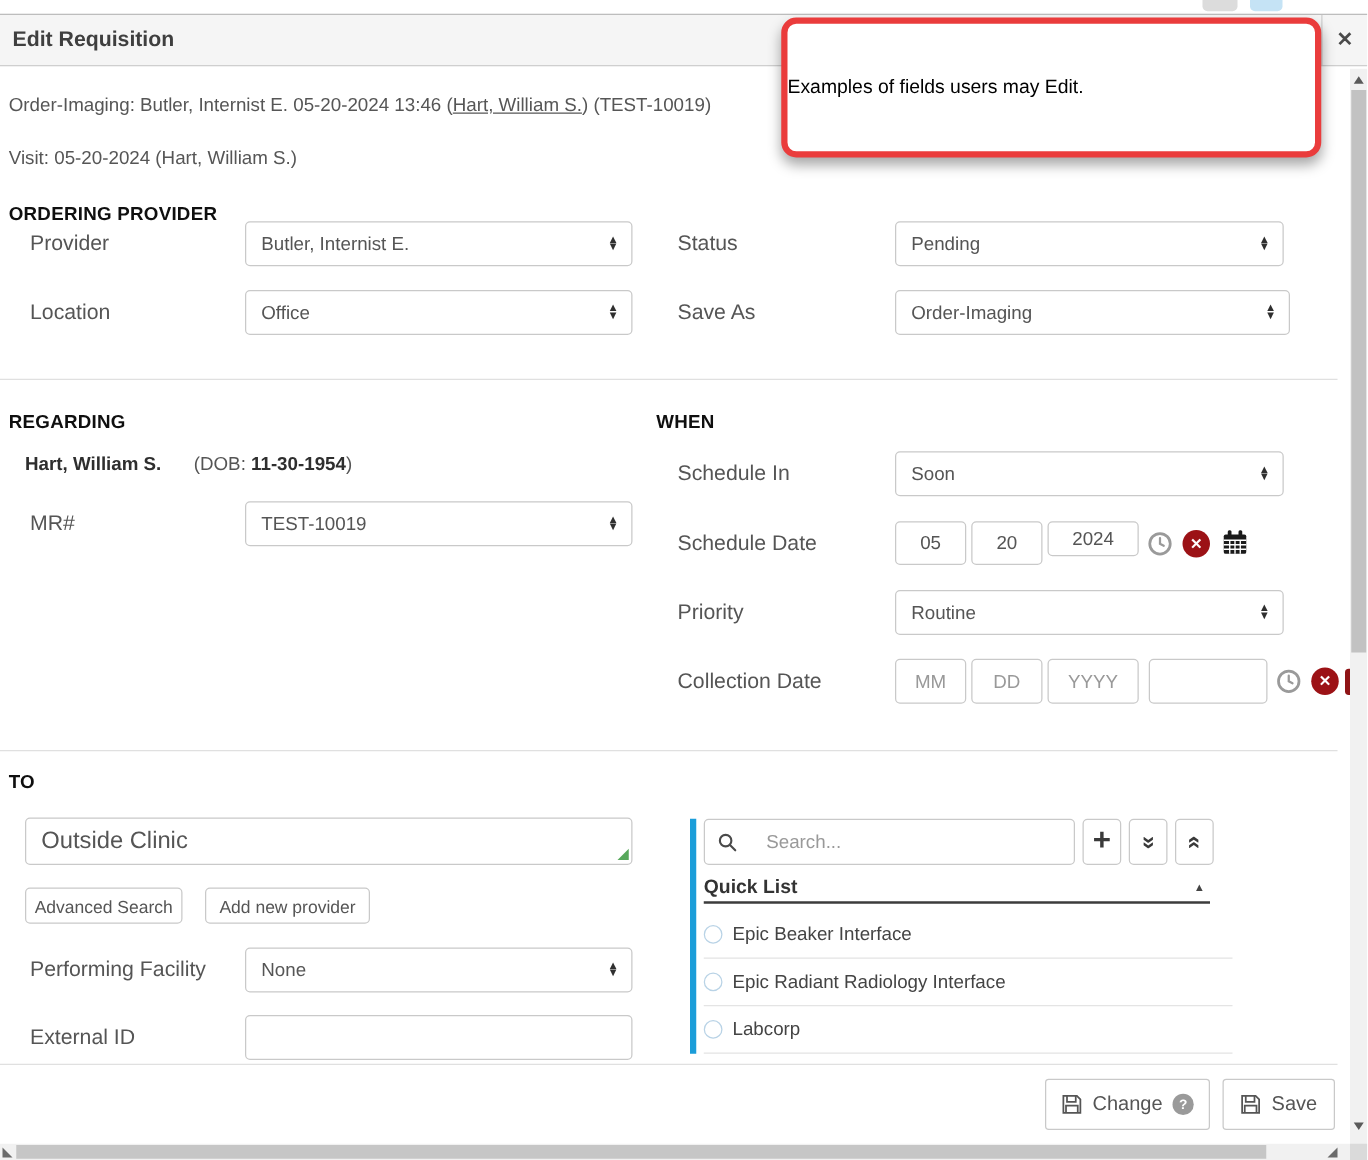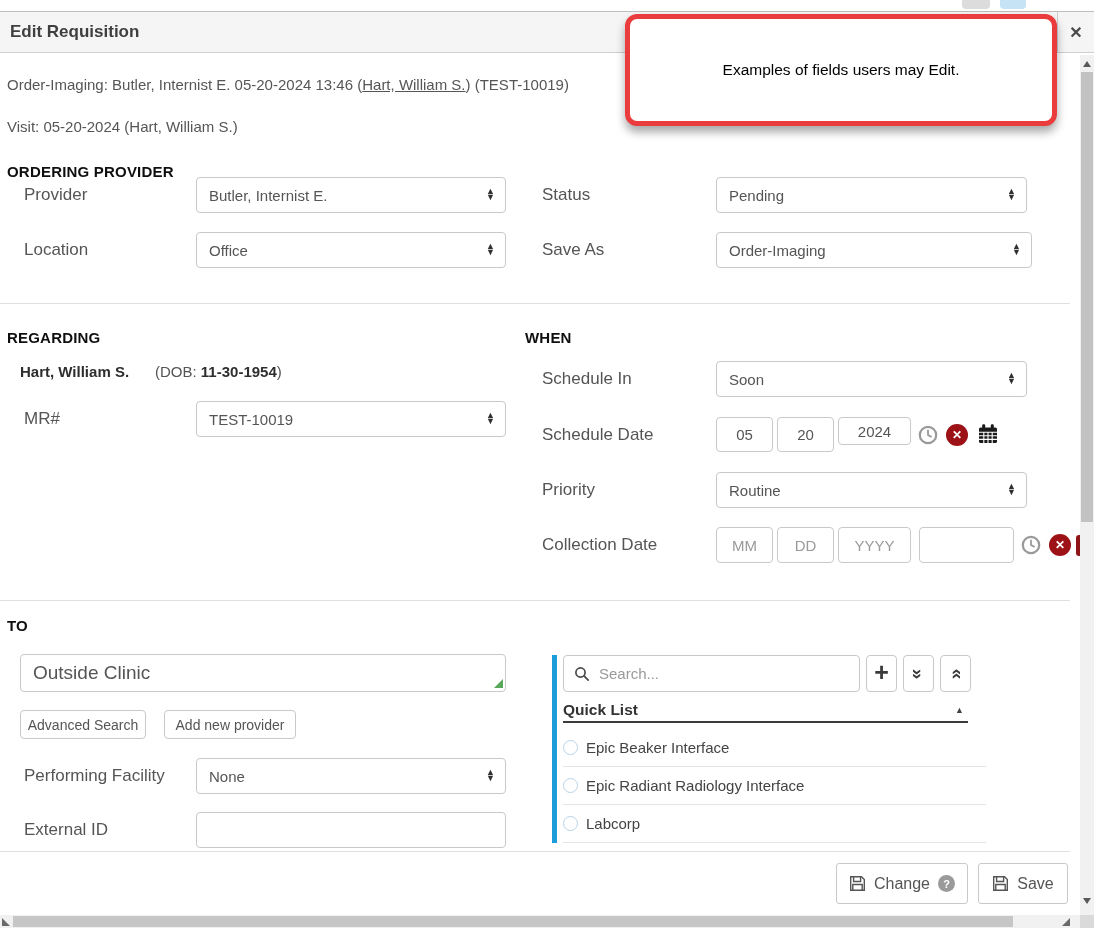--- a/index.html
+++ b/index.html
@@ -44,21 +44,21 @@
   <div class="abs" style="left:1000px;top:0;width:26px;height:9px;background:#c5e3f5;border-radius:0 0 4px 4px;"></div>
 
   <div class="abs" style="left:0;top:11px;width:1094px;height:42px;background:#f5f5f5;border-top:1px solid #bdbdbd;border-bottom:1px solid #cfcfcf;box-sizing:border-box;">
     <div class="abs" style="left:10px;top:0;height:40px;display:flex;align-items:center;font-weight:bold;font-size:17px;color:#3f3f3f;">Edit Requisition</div>
     <div class="abs" style="right:0;top:0;width:36px;height:40px;border-left:1px solid #cfcfcf;display:flex;align-items:center;justify-content:center;cursor:pointer;">
       <span style="color:#4a4a4a;font-weight:bold;font-size:16px;">✕</span>
     </div>
   </div>
 
   <div class="abs" style="left:625px;top:14px;width:432px;height:112px;background:#fff;border:5px solid #ea3c3c;border-radius:12px;
-              box-shadow:0 6px 10px rgba(0,0,0,.35);display:flex;align-items:center;justify-content:center;z-index:40;box-sizing:border-box;">
+              box-shadow:0 6px 10px rgba(0,0,0,.35);display:flex;align-items:center;justify-content:flex-start;z-index:40;box-sizing:border-box;">
     <span style="color:#000;font-size:15.5px;">Examples of fields users may Edit.</span>
   </div>
 
   <div class="abs" style="left:7px;top:76px;font-size:15px;color:#565656;">
     <span>Order-Imaging: Butler, Internist E. 05-20-2024 13:46 (</span><span style="text-decoration:underline;cursor:pointer;">Hart, William S.</span><span>) (TEST-10019)</span>
   </div>
   <div class="abs" style="left:7px;top:118px;font-size:15px;color:#565656;">Visit: 05-20-2024 (Hart, William S.)</div>
 
   <div class="abs heading" style="left:7px;top:147px;margin-top:16px;">ORDERING PROVIDER</div>
 
@@ -211,21 +211,21 @@
   </div>
 
   <div class="abs lbl" style="left:24px;top:812px;height:36px;">External ID</div>
   <div class="abs" style="left:196px;top:812px;width:310px;height:36px;">
     <input class="tinput" style="text-align: left; padding: 0px 12px;" value="">
   </div>
 
   <div class="abs" style="left:552px;top:655px;width:5px;height:188px;background:#1b9dd9;"></div>
 
   <div class="abs" style="left:563px;top:655px;width:297px;height:37px;border:1px solid #c9c9c9;border-radius:4px;display:flex;align-items:center;
-              padding:0 10px;box-sizing:border-box;background:#fff;">
+              padding:0 10px;box-sizing:border-box;background:#fff;gap:14px;">
     <span style="display:flex;margin-right:7px;">
       <svg width="16" height="16" viewBox="0 0 16 16" fill="none">
         <circle cx="6.5" cy="6.5" r="4.6" stroke="#4a4a4a" stroke-width="1.7"></circle>
         <path d="M10.2 10.2L14.2 14.2" stroke="#4a4a4a" stroke-width="1.7" stroke-linecap="round"></path>
       </svg>
     </span>
     <input style="border: none; outline: none; flex: 1 1 0%; font-size: 15px; color: rgb(85, 85, 85); font-family: inherit; background: transparent;" placeholder="Search...">
   </div>
   <div class="abs sqbtn" style="left:866px;top:655px;">
     <span style="font-size:25px;font-weight:bold;color:#3a3a3a;margin-top:-3px;">+</span>

